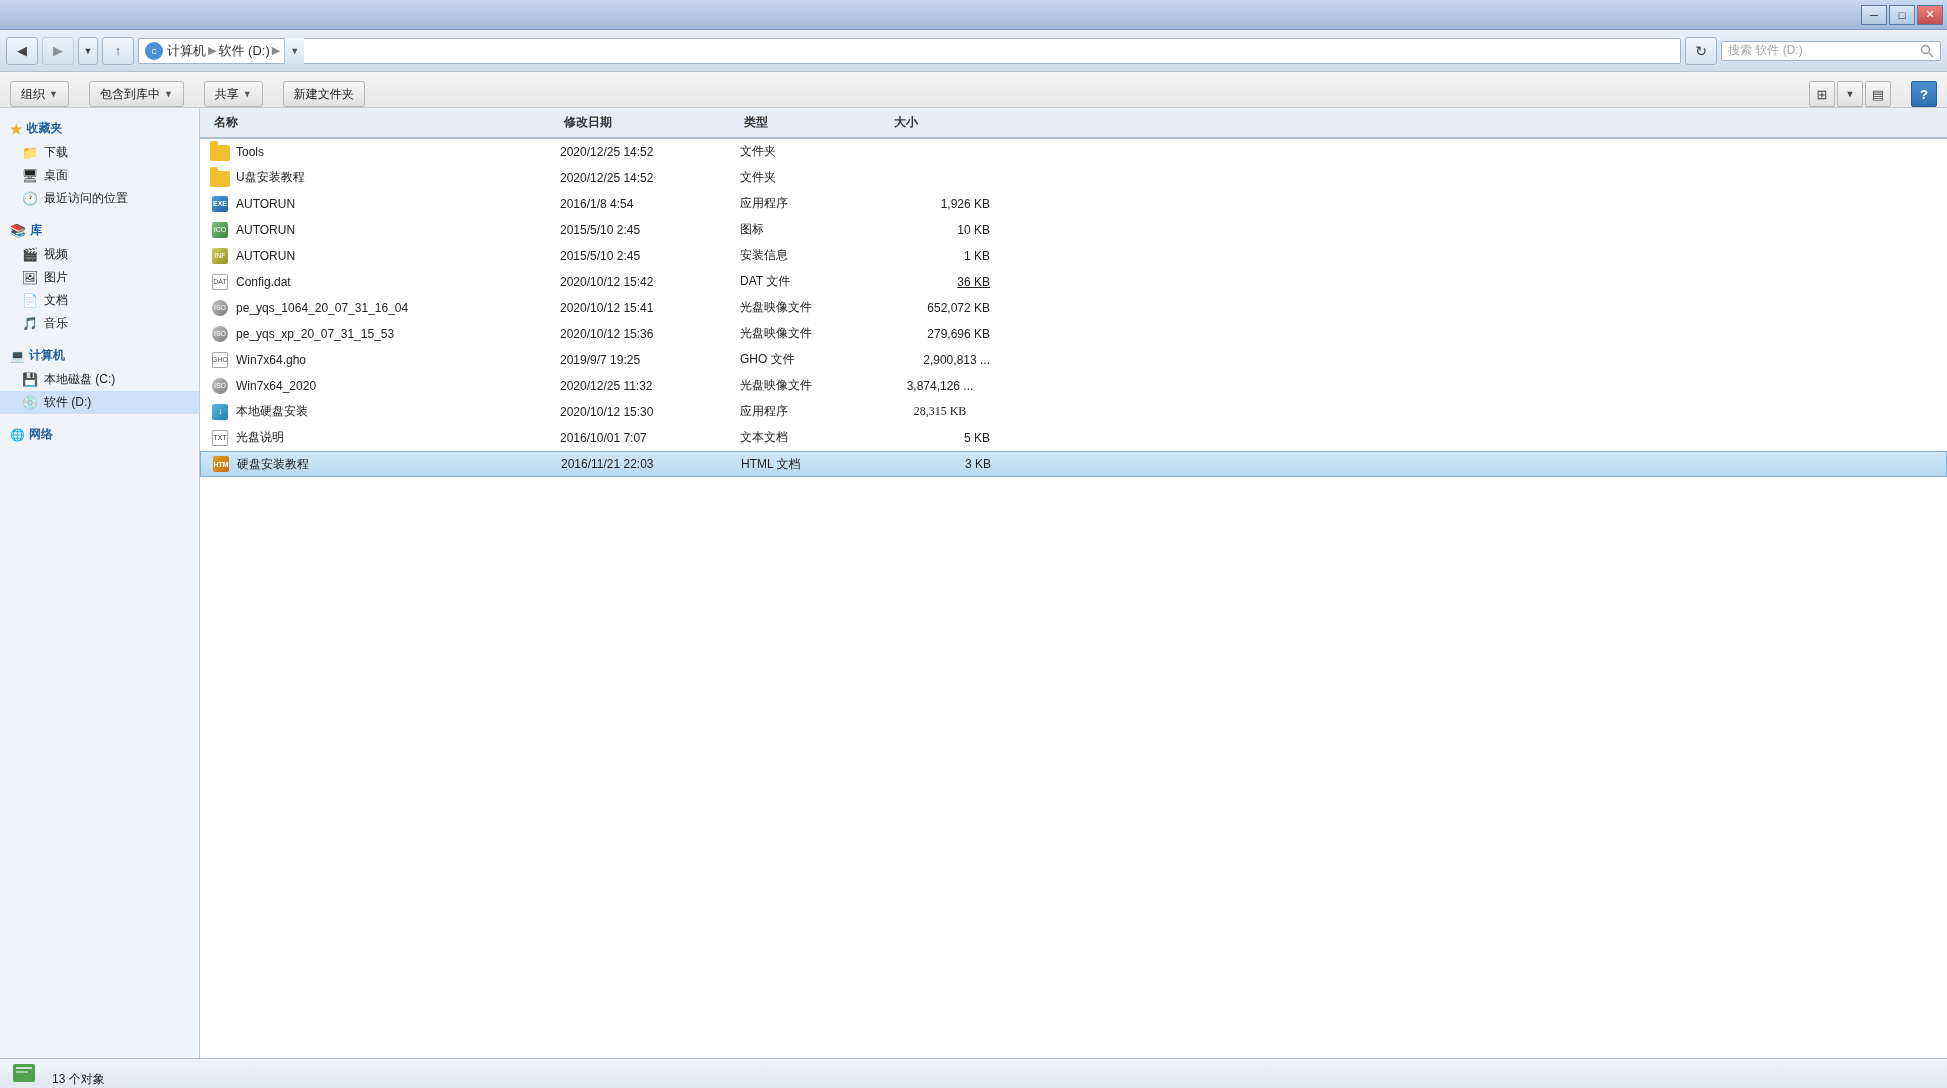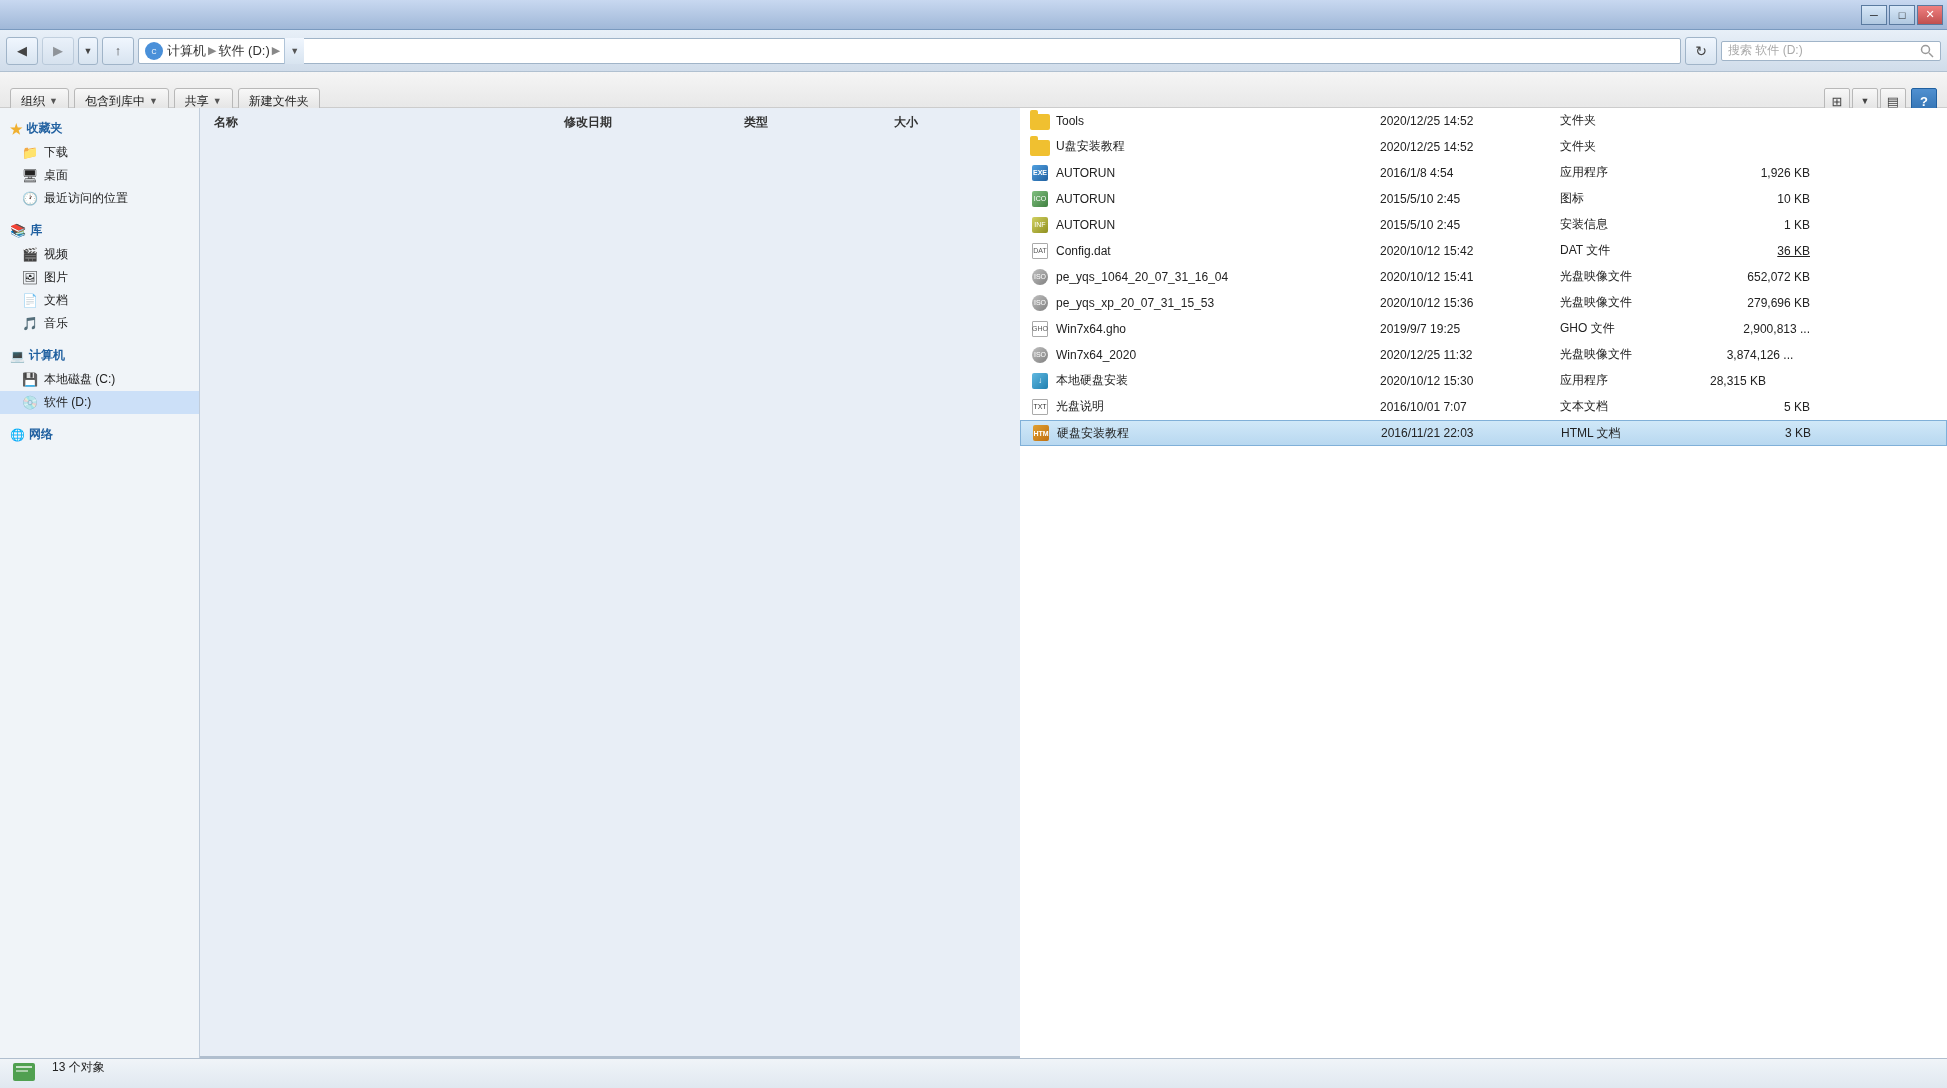--- a/index.html
+++ b/index.html
@@ -133,24 +133,24 @@
       gap: 4px;
       color: #aaa;
       font-size: 12px;
     }
 
     
     .toolbar {
       height: 36px;
       background: linear-gradient(to bottom, #f5f5f5 0%, #e8e8e8 100%);
       display: flex;
-      align-items: flex-start;
-      padding: 16px 10px;
+      align-items: flex-end;
+      padding: 0 10px;
       border-bottom: 1px solid #ccc;
-      gap: 5px;
+      gap: 20px;
     }
     .toolbar-btn {
       height: 26px;
       padding: 0 10px;
       background: linear-gradient(to bottom, #f8f8f8 0%, #e0e0e0 100%);
       border: 1px solid #b8b8b8;
       border-radius: 3px;
       cursor: pointer;
       display: flex;
       align-items: center;
@@ -237,21 +237,21 @@
       justify-content: center;
       font-size: 13px;
       flex-shrink: 0;
     }
     .folder-icon-yellow { color: #e8a020; }
 
     
     .file-area {
       flex: 1;
       display: flex;
-      flex-direction: row;
+      flex-direction: column;
       overflow: hidden;
     }
     .file-table-header {
       display: grid;
       grid-template-columns: 350px 180px 150px 120px;
       padding: 4px 10px;
       background: #e8eef6;
       border-bottom: 2px solid #b0bece;
       font-size: 12px;
       font-weight: bold;
@@ -292,21 +292,21 @@
       justify-content: center;
       flex-shrink: 0;
     }
 
     
     .status-bar {
       height: 30px;
       background: linear-gradient(to bottom, #f0f4f8 0%, #e0e8f0 100%);
       border-top: 1px solid #b0bece;
       display: flex;
-      align-items: flex-start;
+      align-items: flex-end;
       padding: 0 10px;
       gap: 10px;
     }
     .status-icon {
       width: 32px;
       height: 28px;
       display: flex;
       align-items: center;
       justify-content: center;
     }
@@ -575,21 +575,21 @@
   </div>
         <div class="file-row">
     <div class="file-name-cell">
       <div class="file-icon">
               <div style="width:16px;height:16px;background:linear-gradient(135deg,#60b8e0,#2080b0);border-radius:2px;display:flex;align-items:center;justify-content:center;color:#fff;font-size:8px;">↓</div>
             </div>
       <span>本地硬盘安装</span>
     </div>
     <div>2020/10/12 15:30</div>
     <div>应用程序</div>
-    <div style="text-align:left;padding-right:20px;">28,315 KB</div>
+    <div style="text-align:center;padding-right:20px;font-family:Liberation Serif, serif;">28,315 KB</div>
   </div>
         <div class="file-row">
     <div class="file-name-cell">
       <div class="file-icon">
               <div style="width:16px;height:16px;background:#fff;border:1px solid #aaa;border-radius:1px;display:flex;align-items:center;justify-content:center;font-size:7px;color:#333;">TXT</div>
             </div>
       <span>光盘说明</span>
     </div>
     <div>2016/10/01 7:07</div>
     <div>文本文档</div>

